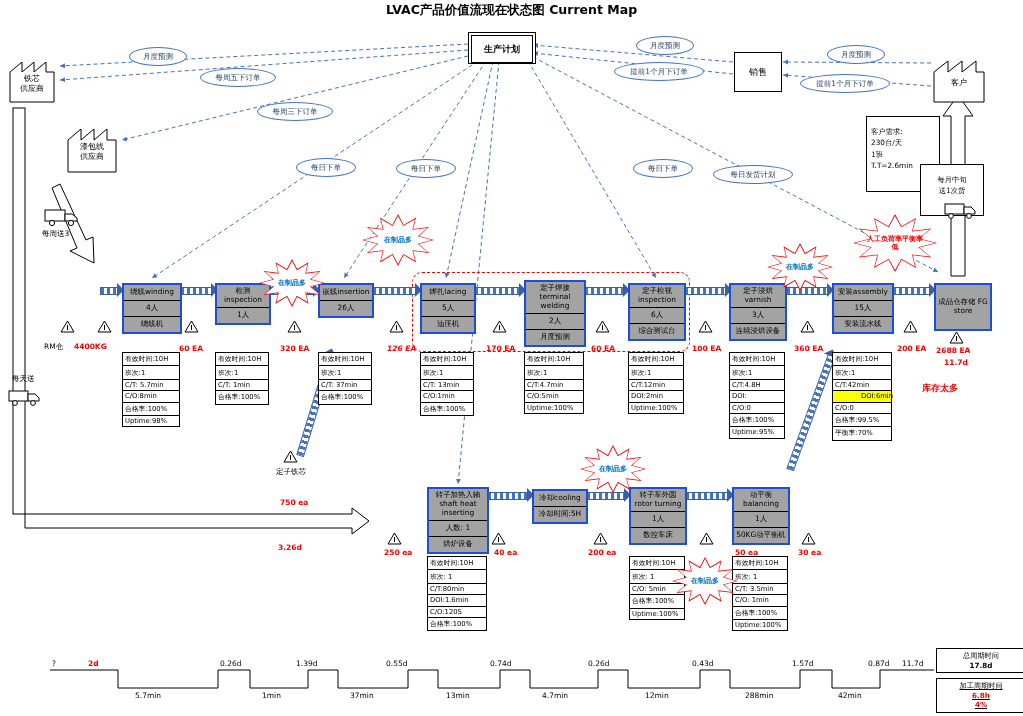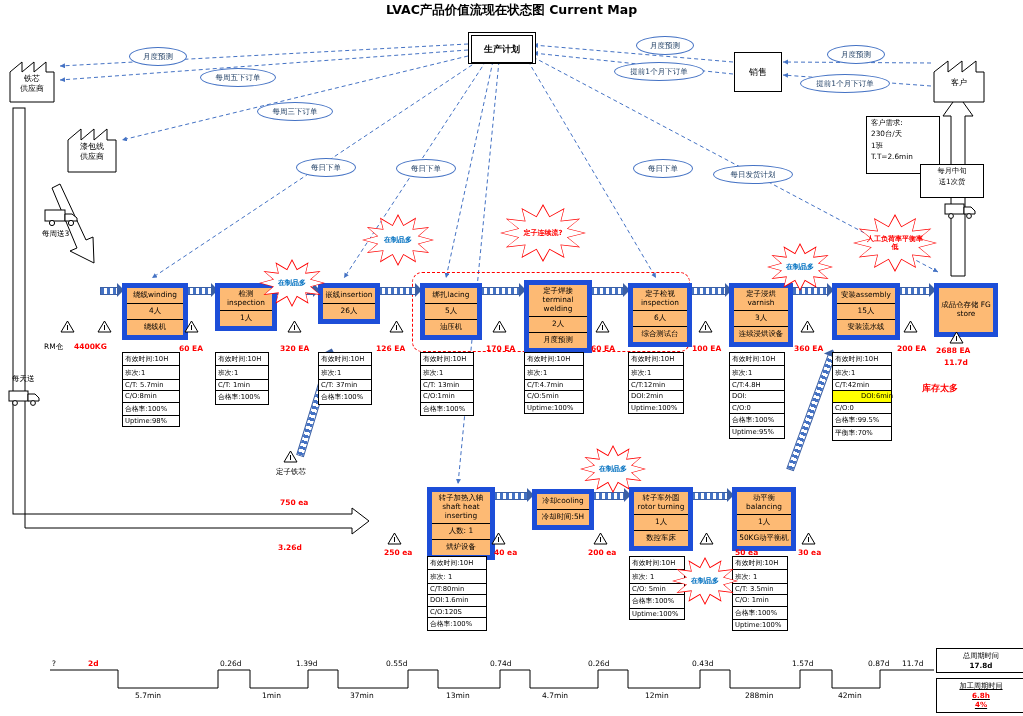--- a/index.html
+++ b/index.html
@@ -8,27 +8,27 @@
   .layer{position:absolute;left:0;top:0;z-index:1;}
   .title{position:absolute;left:0;right:0;top:2px;text-align:center;font-size:12.5px;font-weight:bold;z-index:7;}
   .oval{position:absolute;height:17px;border:1px solid #4472c4;border-radius:50%;background:#fff;
         display:flex;align-items:center;justify-content:center;font-size:7.5px;color:#17375e;z-index:5;white-space:nowrap;}
   .ppbox{position:absolute;border:1px solid #000;background:#fff;padding:2px;z-index:5;}
   .ppinner{border:1px solid #000;height:100%;display:flex;align-items:center;justify-content:center;
            font-size:9px;font-weight:bold;}
   .plainbox{position:absolute;border:1px solid #000;background:#fff;display:flex;align-items:center;
             justify-content:center;font-size:9px;z-index:5;text-align:center;}
   .demand{position:absolute;border:1px solid #000;background:#fff;font-size:7.3px;line-height:1.55;
-          padding:0 4px;z-index:5;}
+          padding:9px 4px;z-index:5;}
   .factory{position:absolute;z-index:5;}
   .factory .ftext{position:absolute;left:0;right:0;top:20px;text-align:center;font-size:8px;line-height:1.25;}
   .truck{position:absolute;z-index:6;}
   .lab{position:absolute;font-size:7.5px;z-index:6;white-space:nowrap;}
   .redlab{position:absolute;font-size:7.5px;font-weight:bold;color:#f00;z-index:6;white-space:nowrap;}
-  .pbox{position:absolute;border:5px solid #1d4ed8;background:#fdba74;z-index:4;display:flex;flex-direction:column;}
+  .pbox{position:absolute;border:2px solid #1d4ed8;background:#a3a3a3;z-index:4;display:flex;flex-direction:column;}
   .pbox>div{display:flex;align-items:center;justify-content:center;text-align:center;
             font-size:7.4px;line-height:1.2;padding:2px 1px;min-height:11px;}
   .pbox>div+div{border-top:1px solid #000;}
   .stats{position:absolute;border:1px solid #000;background:#fff;z-index:4;}
   .stats .stat{font-size:6.8px;padding:1.2px 2px;white-space:nowrap;}
   .stats .stat+.stat{border-top:1px solid #000;}
   .stats .hl{background:#ffff00;padding-left:28px;}
   .tri{position:absolute;z-index:5;line-height:0;}
   .push{position:absolute;height:6px;border:1px solid #3a5fa5;z-index:3;
         background:repeating-linear-gradient(90deg,#4472c4 0 3px,#fff 3px 6px);}
@@ -409,21 +409,21 @@
       </svg></span>
   <span class="tri" style="left:801px;top:532px;"><svg width="15" height="13">
         <path d="M7.5 1 L14 12 H1 Z" fill="#fff" stroke="#000"></path>
         <line x1="7.5" y1="5" x2="7.5" y2="10" stroke="#000"></line>
       </svg></span>
 
   <div class="lab" style="left:44px;top:342px;">RM仓</div>
   <div class="redlab" style="left:74px;top:342px;">4400KG</div>
   <div class="redlab" style="left:179px;top:344px;">60 EA</div>
   <div class="redlab" style="left:280px;top:344px;">320 EA</div>
-  <div class="redlab" style="left:376px;top:344px;">126 EA</div>
+  <div class="redlab" style="left:387px;top:344px;font-style:italic;">126 EA</div>
   <div class="redlab" style="left:486px;top:344px;">170 EA</div>
   <div class="redlab" style="left:591px;top:344px;">60 EA</div>
   <div class="redlab" style="left:692px;top:344px;">100 EA</div>
   <div class="redlab" style="left:794px;top:344px;">360 EA</div>
   <div class="redlab" style="left:897px;top:344px;">200 EA</div>
   <div class="redlab" style="left:936px;top:346px;">2688 EA</div>
   <div class="redlab" style="left:944px;top:358px;">11.7d</div>
   <div class="lab" style="left:276px;top:467px;">定子铁芯</div>
   <div class="redlab" style="left:280px;top:498px;">750 ea</div>
   <div class="redlab" style="left:278px;top:543px;">3.26d</div>
@@ -436,25 +436,20 @@
 
   <div class="burst" style="left:362px;top:214px;width:72px;height:52px;">
     <div class="star"></div>
       <div class="star-in"></div>
     <div class="btext blue-t">在制品多</div>
   </div>
   <div class="burst" style="left:259px;top:259px;width:66px;height:48px;">
     <div class="star"></div>
       <div class="star-in"></div>
     <div class="btext blue-t">在制品多</div>
-  </div>
-  <div class="burst" style="left:500px;top:204px;width:86px;height:58px;">
-    <div class="star"></div>
-      <div class="star-in"></div>
-    <div class="btext red-t">定子连续流?</div>
   </div>
   <div class="burst" style="left:767px;top:243px;width:66px;height:48px;">
     <div class="star"></div>
       <div class="star-in"></div>
     <div class="btext blue-t">在制品多</div>
   </div>
   <div class="burst" style="left:853px;top:214px;width:84px;height:58px;">
     <div class="star"></div>
       <div class="star-in"></div>
     <div class="btext red-t">人工负荷率平衡率低</div>

